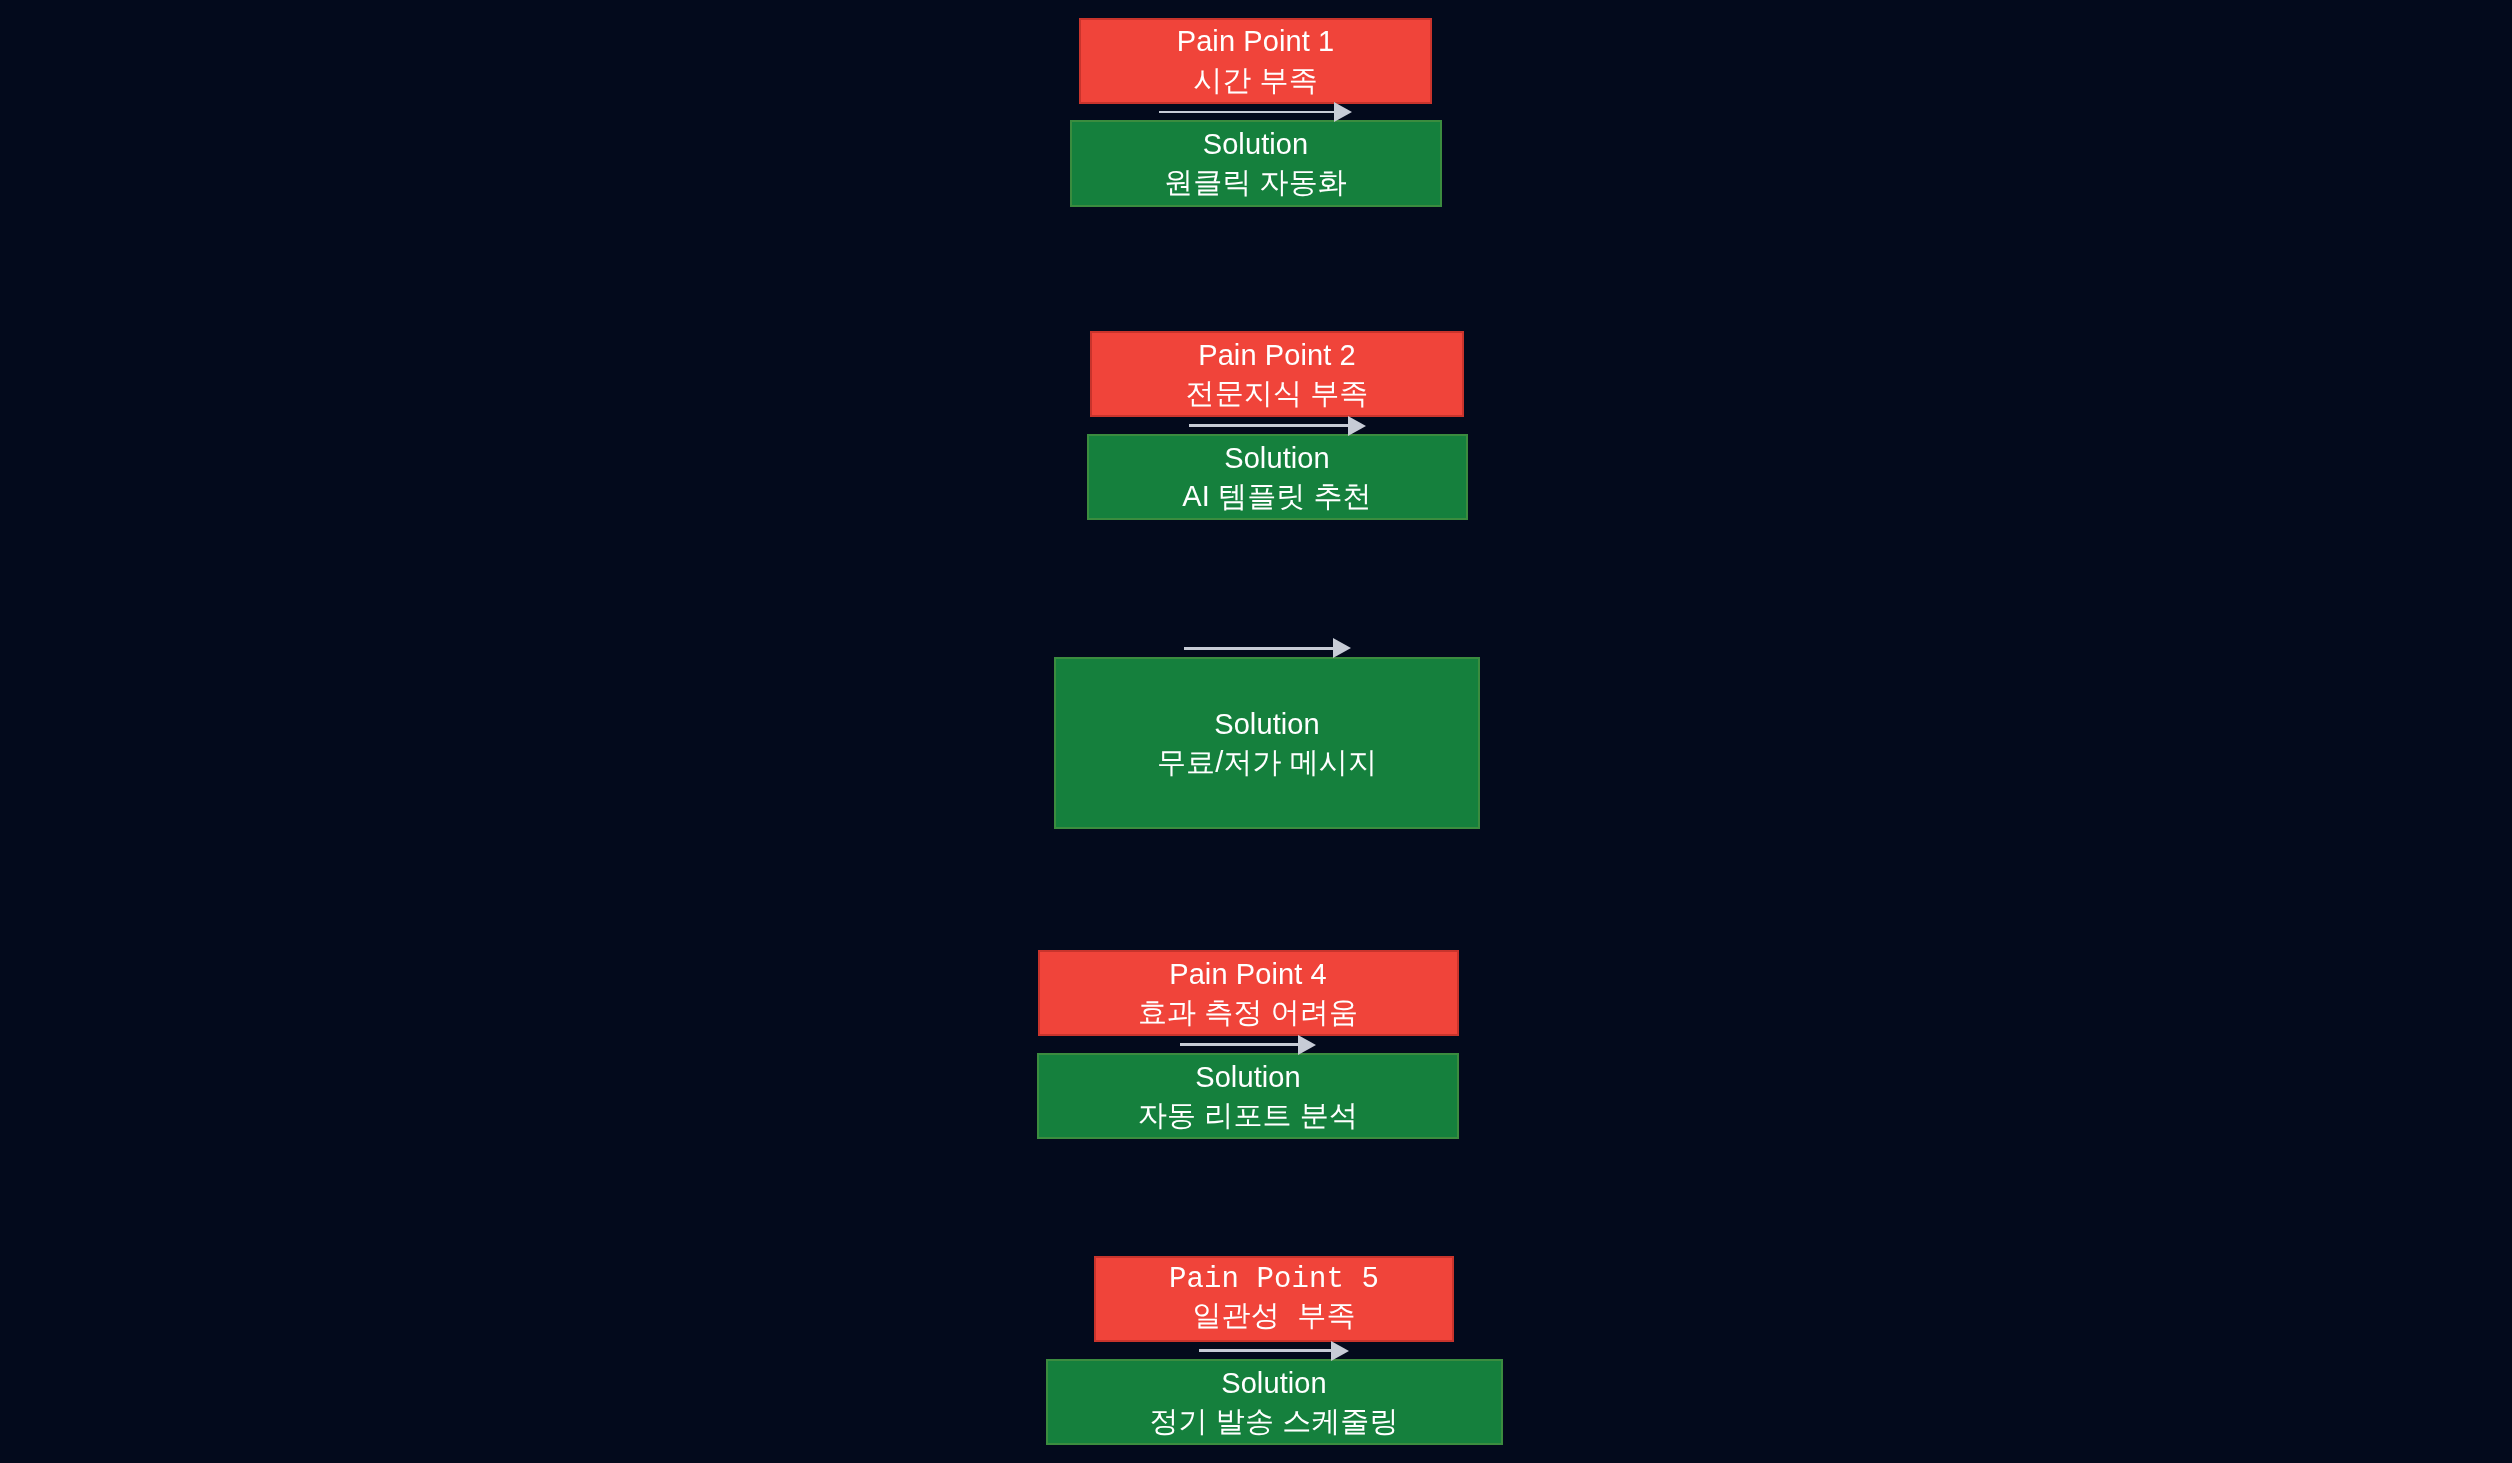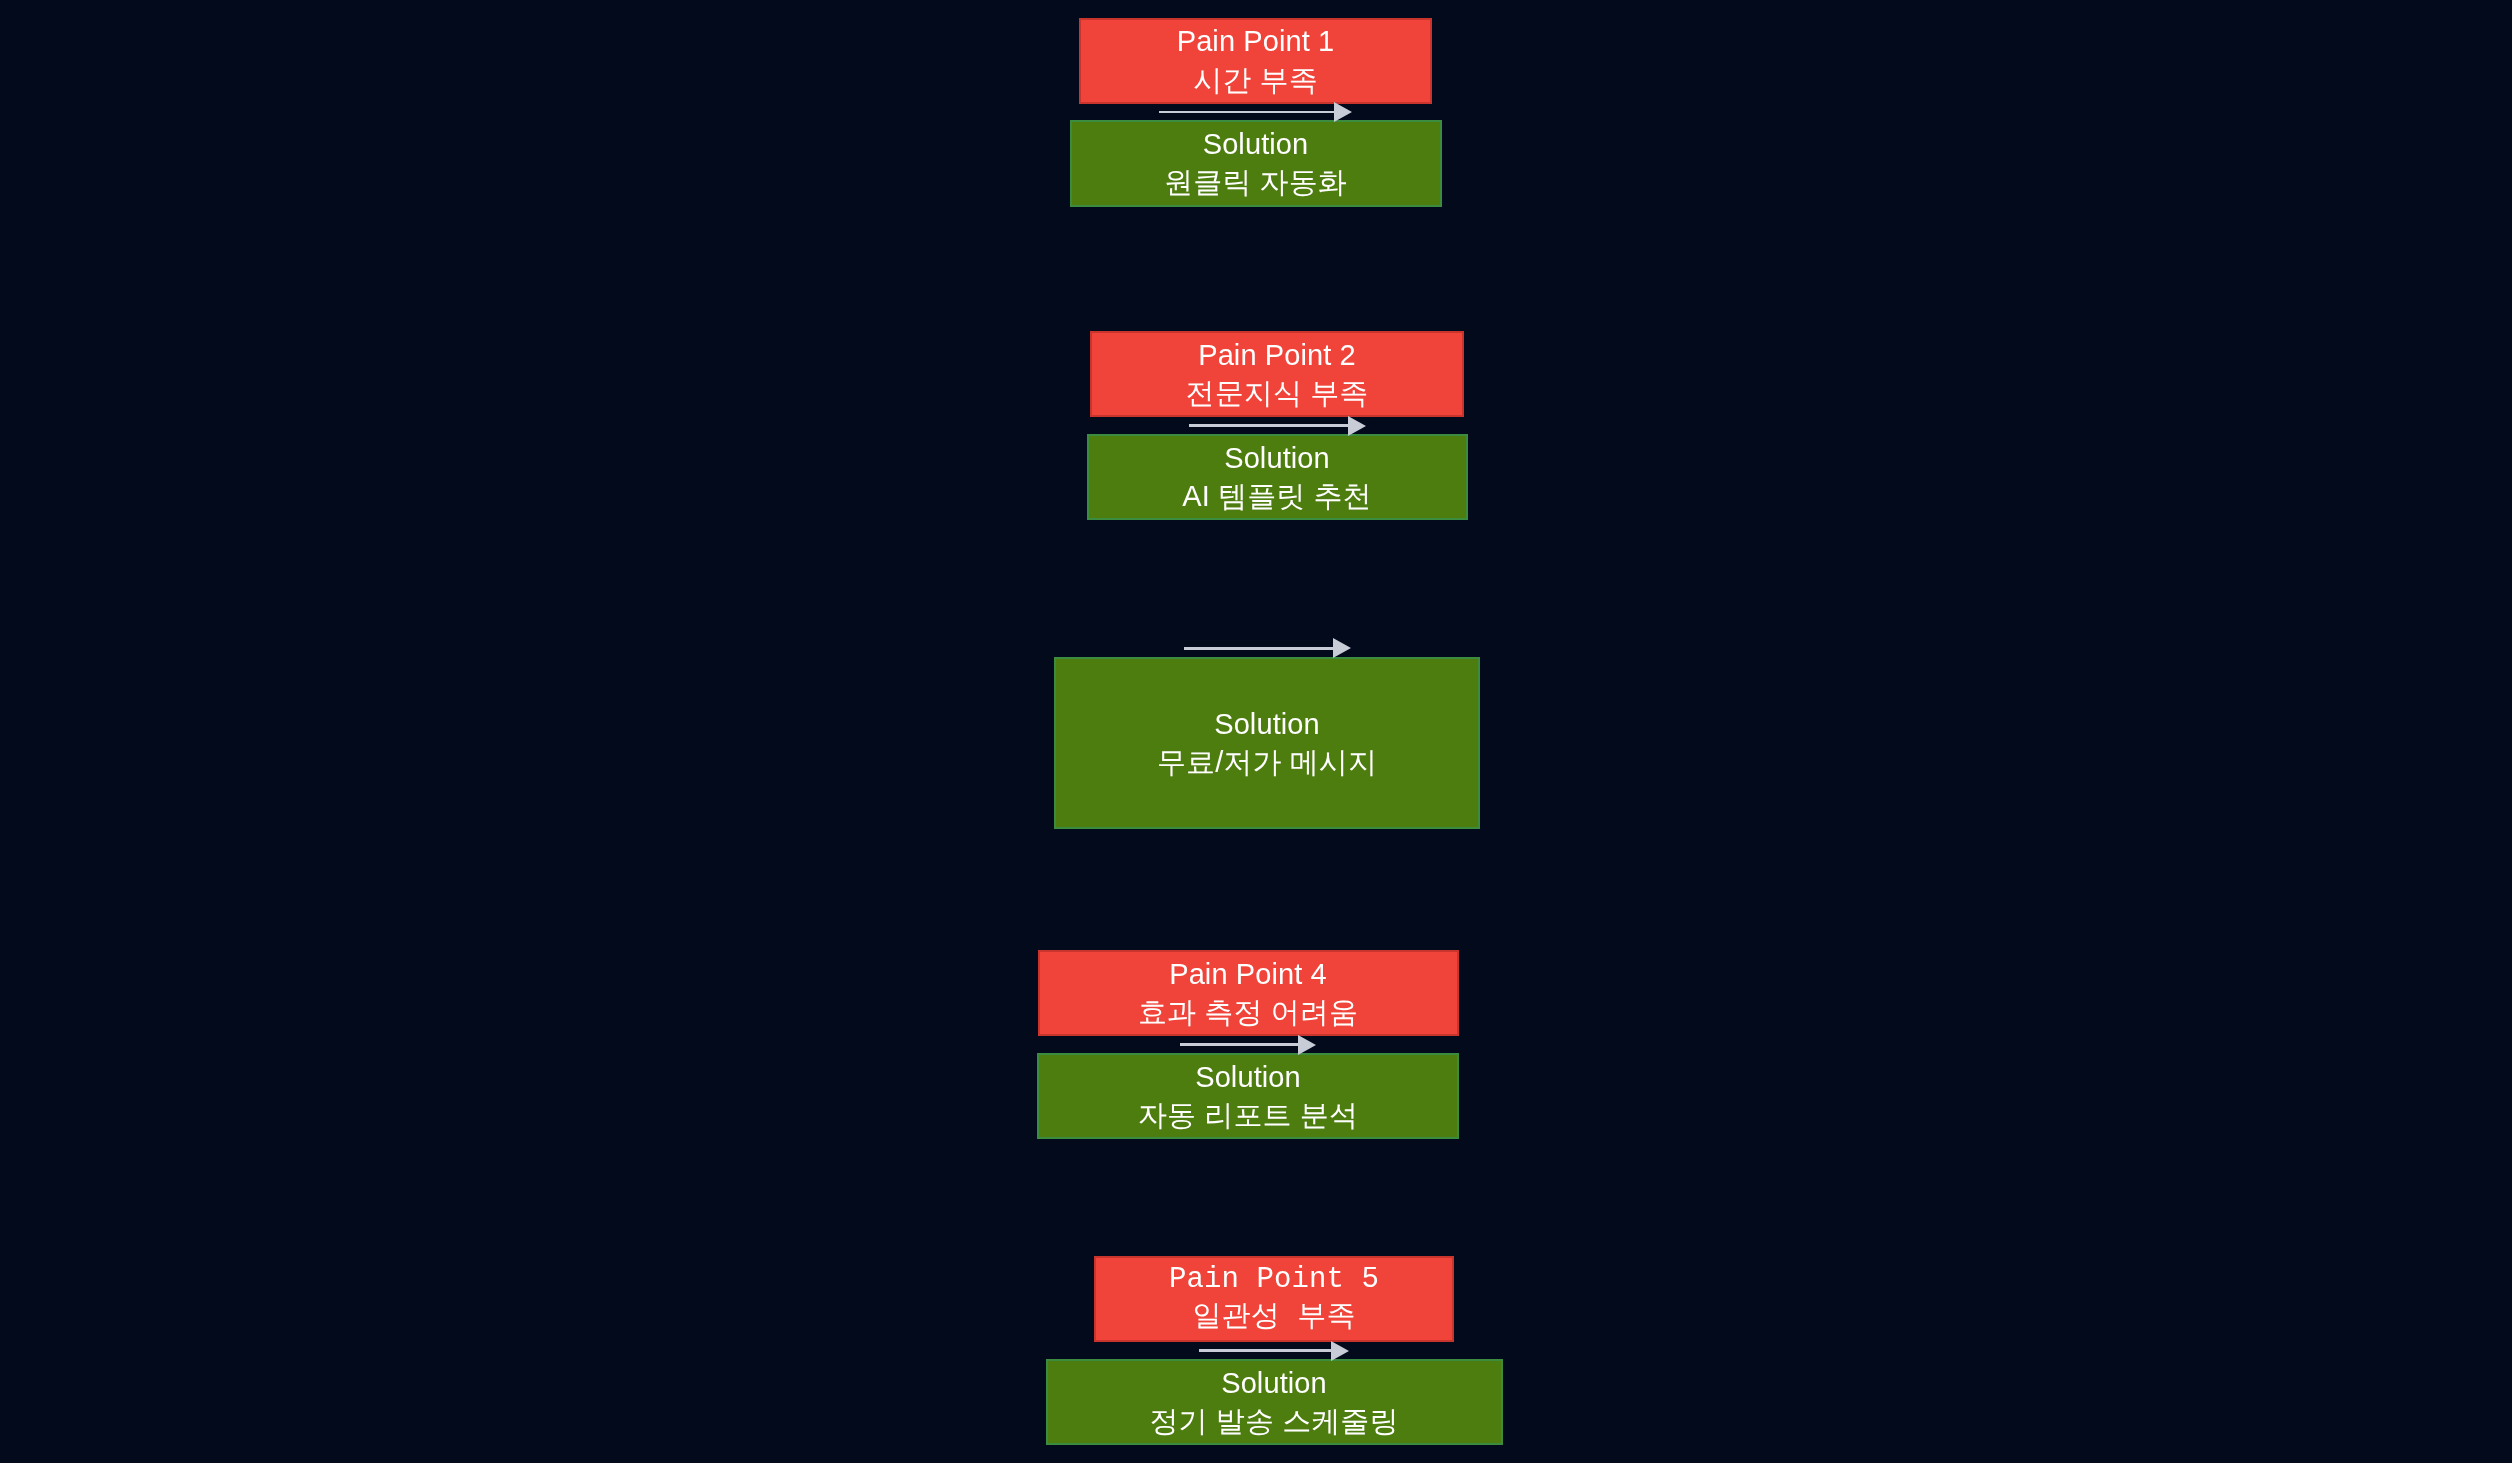--- a/index.html
+++ b/index.html
@@ -46,21 +46,21 @@
 
   .node .line-1 { display: block; }
   .node .line-2 { display: block; margin-top: 4px; }
 
   .node-pain {
     background: #f0443a;
     border: 2.8px solid #c9342c;
   }
 
   .node-solution {
-    background: #4d7c0f;
+    background: #15803d;
     border: 2.8px solid #3b8c3f;
   }
 
   .connector {
     position: relative;
     display: flex;
     align-items: center;
     height: 16.6px;
   }
   .connector .shaft {

